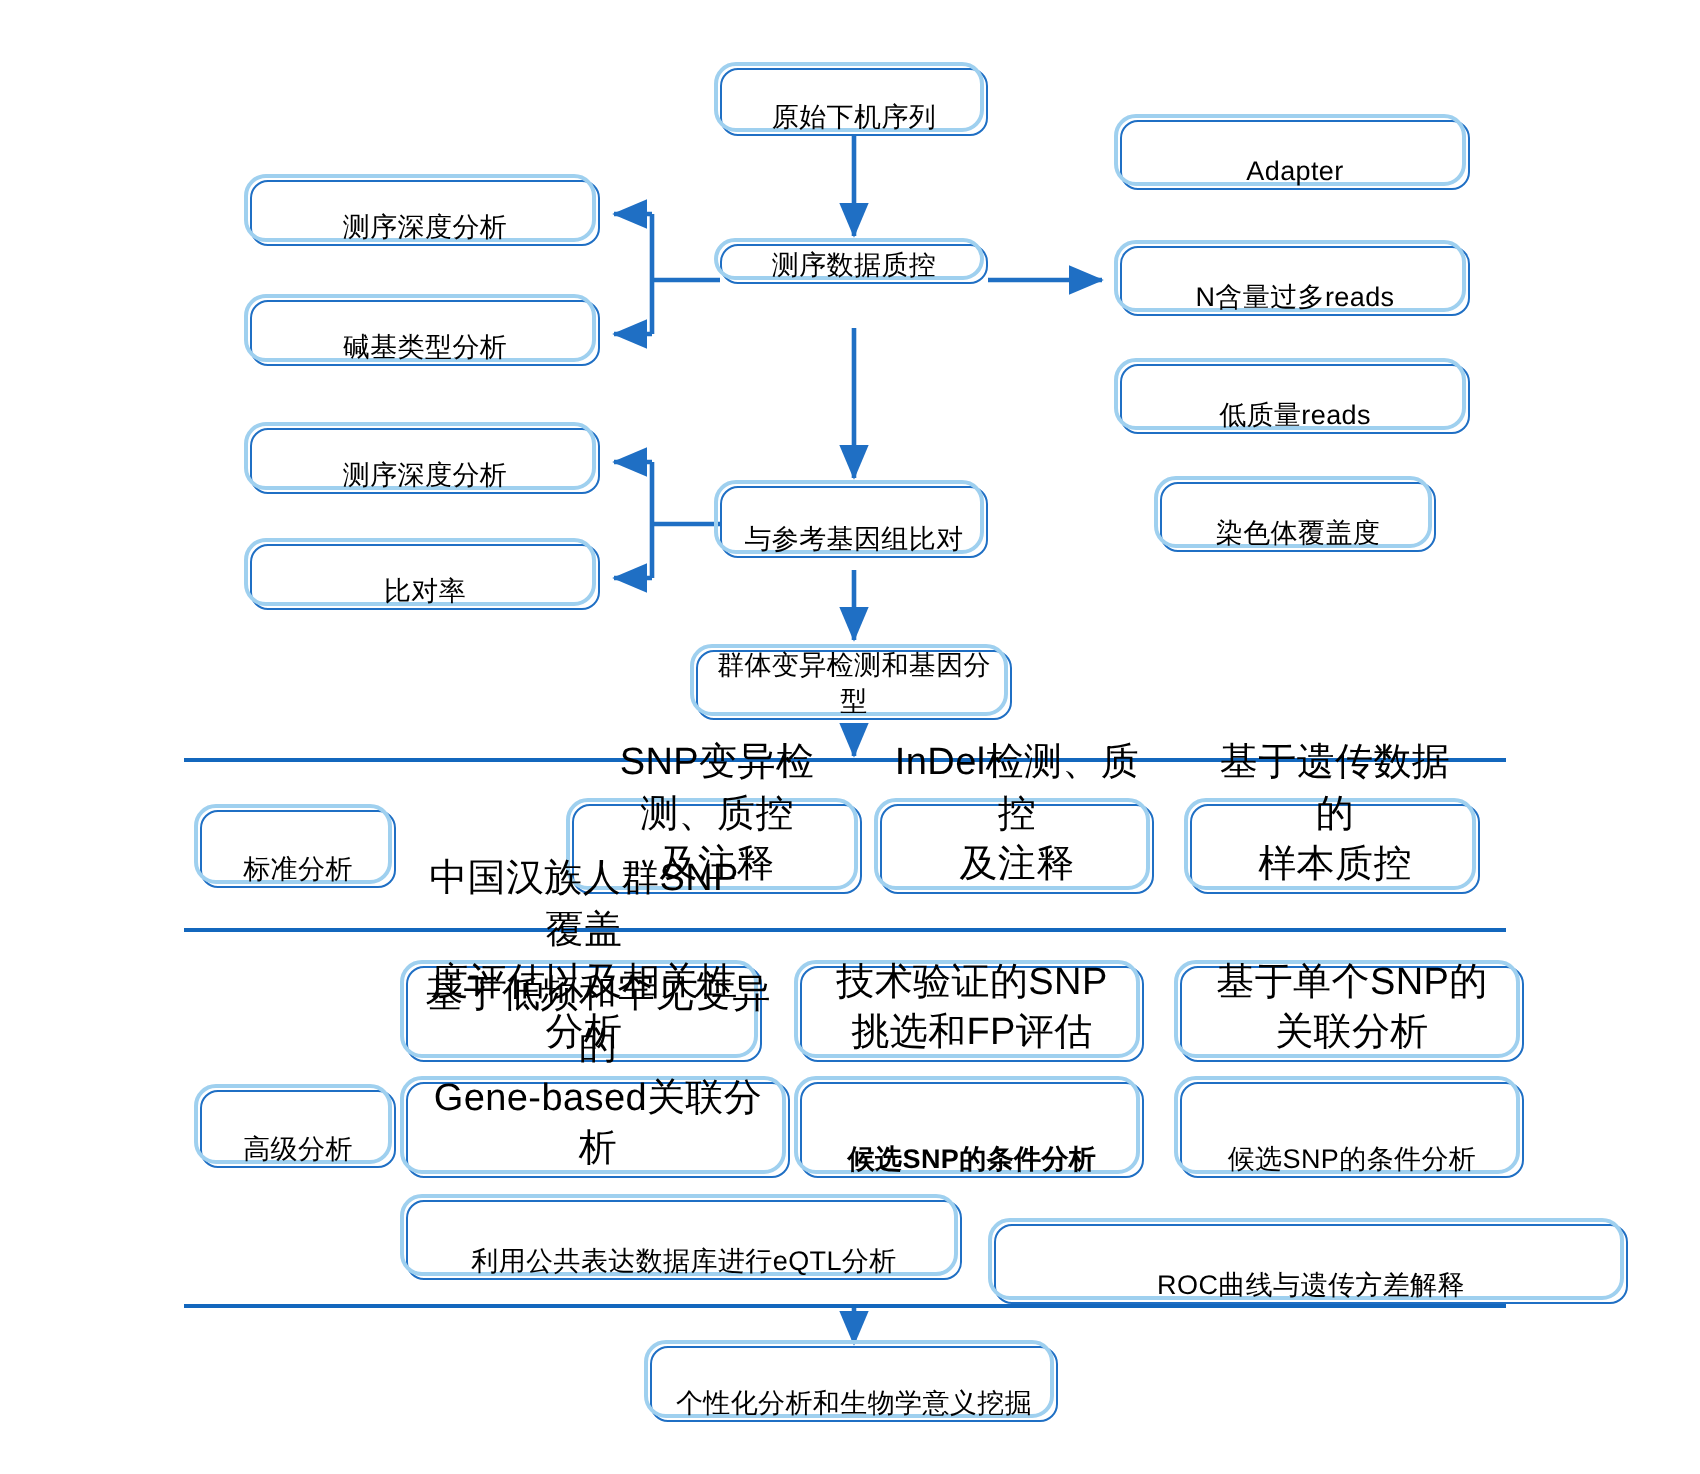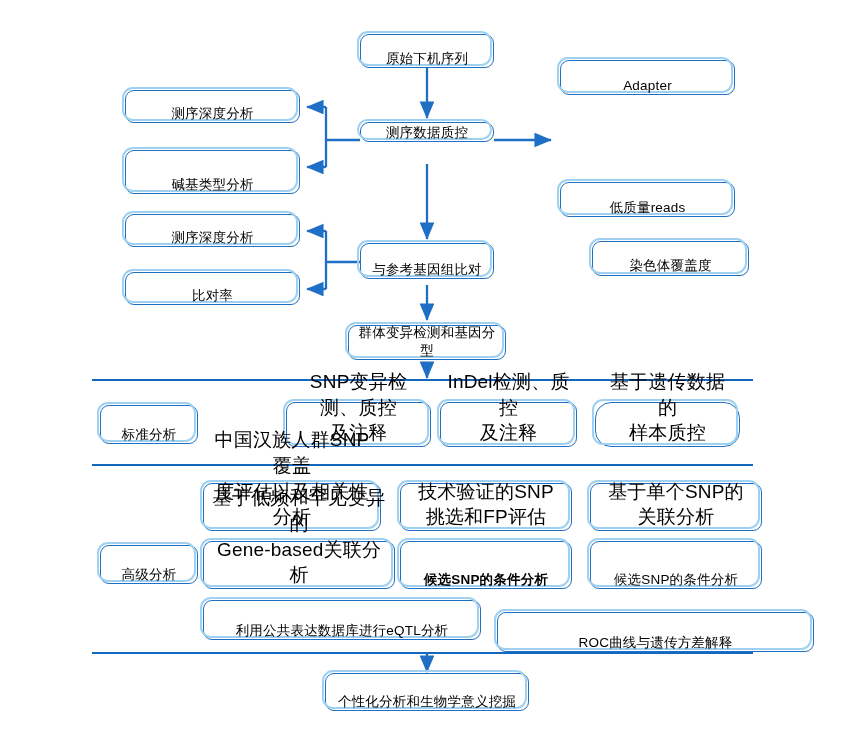--- a/index.html
+++ b/index.html
@@ -115,62 +115,65 @@
   </div>
 
   <div class="fbox" style="left:348px; top:325px; width:158px; height:35px;">
     <span class="txt small">群体变异检测和基因分型</span>
   </div>
 
   <div class="fbox" style="left:125px; top:90px; width:175px; height:33px;">
     <span class="txt">测序深度分析</span>
   </div>
 
-  <div class="fbox" style="left:125px; top:150px; width:175px; height:44px;">
+  <div class="fbox" style="left:125px; top:150px; width:175px; height:33px;">
     <span class="txt">碱基类型分析</span>
   </div>
 
   <div class="fbox" style="left:125px; top:214px; width:175px; height:33px;">
     <span class="txt">测序深度分析</span>
   </div>
 
   <div class="fbox" style="left:125px; top:272px; width:175px; height:33px;">
     <span class="txt">比对率</span>
   </div>
 
   <div class="fbox" style="left:560px; top:60px; width:175px; height:35px;">
     <span class="txt">Adapter</span>
   </div>
 
+  <div class="fbox" style="left:560px; top:123px; width:175px; height:35px;">
+    <span class="txt">N含量过多reads</span>
+  </div>
 
   <div class="fbox" style="left:560px; top:182px; width:175px; height:35px;">
     <span class="txt">低质量reads</span>
   </div>
 
-  <div class="fbox" style="left:592px; top:241px; width:157px; height:35px;font-family:Liberation Mono, monospace;">
+  <div class="fbox" style="left:580px; top:241px; width:138px; height:35px;">
     <span class="txt">染色体覆盖度</span>
   </div>
 
   <div class="divider" style="left:92px; top:379px; width:661px;"></div>
 
   <div class="fbox" style="left:100px; top:405px; width:98px; height:39px;">
     <span class="txt">标准分析</span>
   </div>
 
   <div class="fbox two-line" style="left:286px; top:402px; width:145px; height:45px;">
     <span class="txt">SNP变异检测、质控
 及注释</span>
   </div>
 
   <div class="fbox two-line" style="left:440px; top:402px; width:137px; height:45px;">
     <span class="txt">InDel检测、质控
 及注释</span>
   </div>
 
-  <div class="fbox two-line" style="left:595px; top:402px; width:145px; height:45px;border-radius:16px;">
+  <div class="fbox two-line" style="left:595px; top:402px; width:145px; height:45px;">
     <span class="txt">基于遗传数据的
 样本质控</span>
   </div>
 
   <div class="divider" style="left:92px; top:464px; width:661px;"></div>
 
   <div class="fbox two-line" style="left:203px; top:483px; width:178px; height:48px;">
     <span class="txt">中国汉族人群SNP覆盖
 度评估以及相关性分析</span>
   </div>

